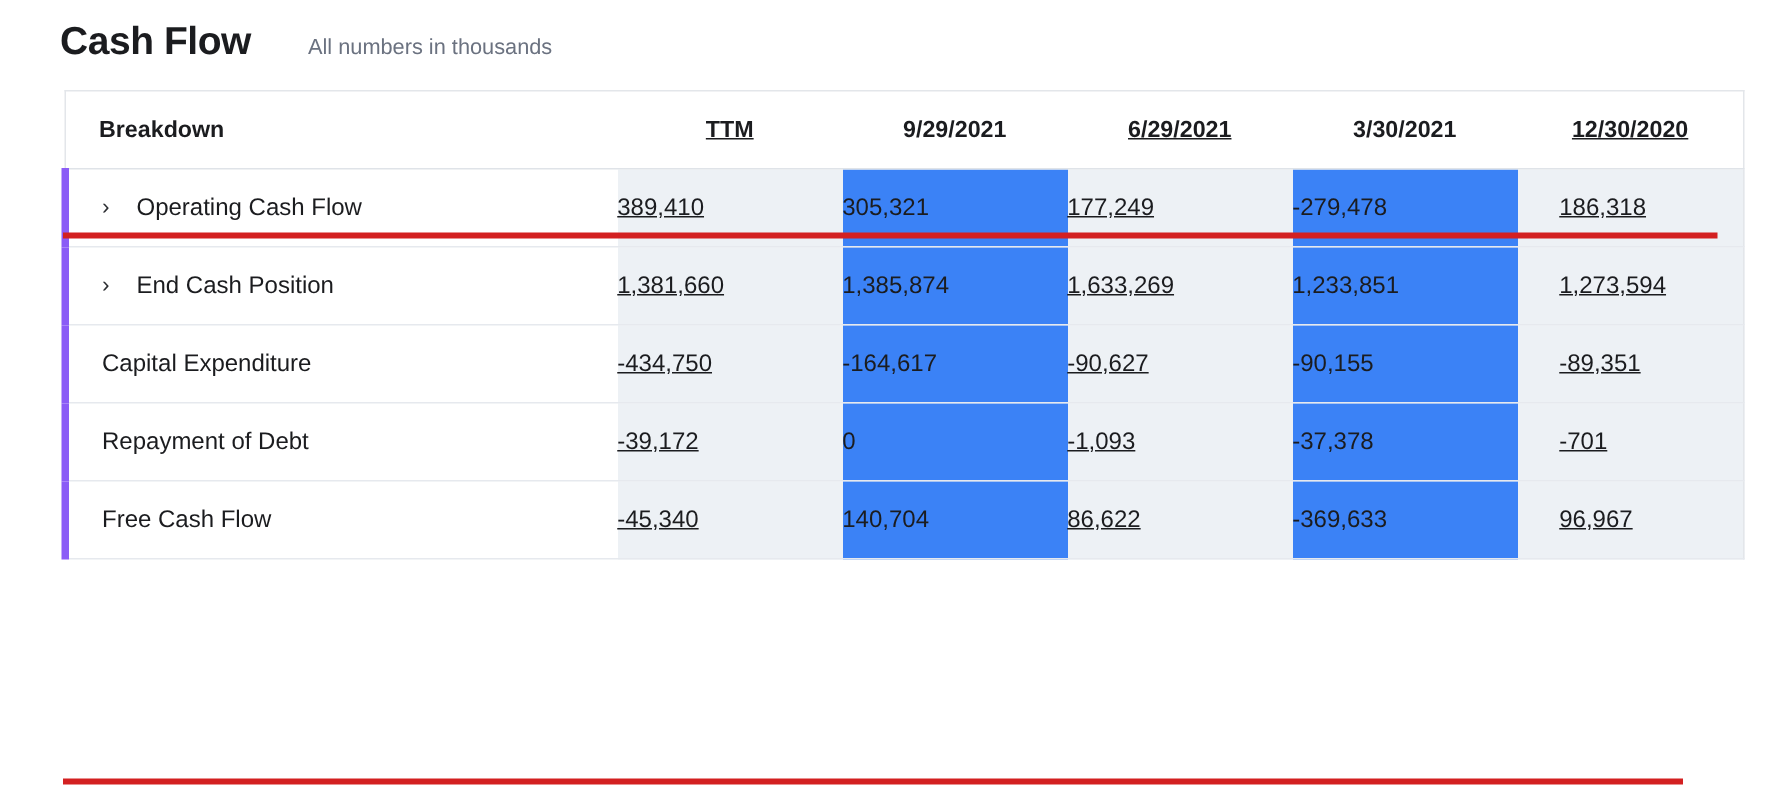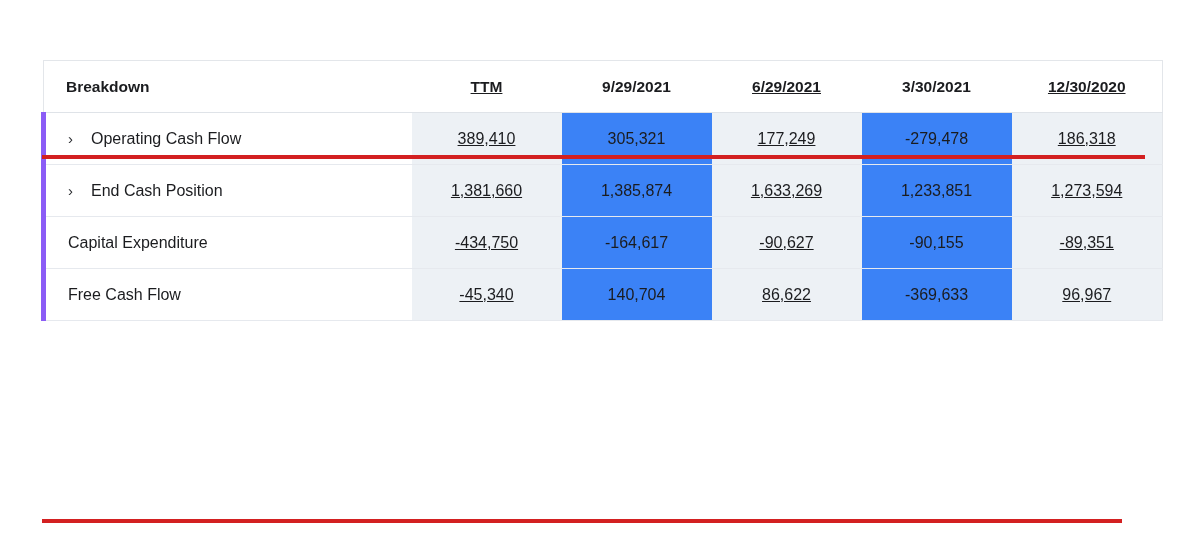--- a/index.html
+++ b/index.html
@@ -92,24 +92,24 @@
     white-space: nowrap;
     font-weight: normal;
   }
   table.cf tbody td.td-label {
     text-align: left;
     padding-left: 22px;
     border-left: 5px solid #8b5cf6;
     background: #ffffff;
   }
   table.cf tbody td.td-val {
-    text-align: center;
   }
   table.cf tbody td.td-last {
     border-right: 1px solid #e3e6ea;
+    padding-left: 28px;
   }
 
   
   .tinted { background: #edf1f5; text-decoration: underline; }
   .plain  { background: #3b82f6; }
 
   
   .chev {
     display: inline-block;
     width: 16px;
@@ -139,20 +139,24 @@
     left: 42px;
     top: 519px;
     width: 1080px;
   }
 </style>
 </head>
 <body>
 
 <div id="page">
 
+  <div class="page-header">
+    <div class="page-title">Cash Flow</div>
+    <div class="page-subtitle">All numbers in thousands</div>
+  </div>
 
   <div class="table-wrap">
     <table class="cf">
       <colgroup>
         <col class="c-breakdown">
         <col class="c-val">
         <col class="c-val">
         <col class="c-val">
         <col class="c-val">
         <col class="c-val-last">
@@ -186,20 +190,28 @@
           </tr>
           <tr>
             <td class="td-label"><span class="row-label-text">Capital Expenditure</span></td>
             <td class="td-val tinted">-434,750</td>
             <td class="td-val plain">-164,617</td>
             <td class="td-val tinted">-90,627</td>
             <td class="td-val plain">-90,155</td>
             <td class="td-val tinted td-last">-89,351</td>
           </tr>
           <tr>
+            <td class="td-label"><span class="row-label-text">Repayment of Debt</span></td>
+            <td class="td-val tinted">-39,172</td>
+            <td class="td-val plain">0</td>
+            <td class="td-val tinted">-1,093</td>
+            <td class="td-val plain">-37,378</td>
+            <td class="td-val tinted td-last">-701</td>
+          </tr>
+          <tr>
             <td class="td-label"><span class="row-label-text">Free Cash Flow</span></td>
             <td class="td-val tinted">-45,340</td>
             <td class="td-val plain">140,704</td>
             <td class="td-val tinted">86,622</td>
             <td class="td-val plain">-369,633</td>
             <td class="td-val tinted td-last">96,967</td>
           </tr>
         </tbody>
     </table>
   </div>

